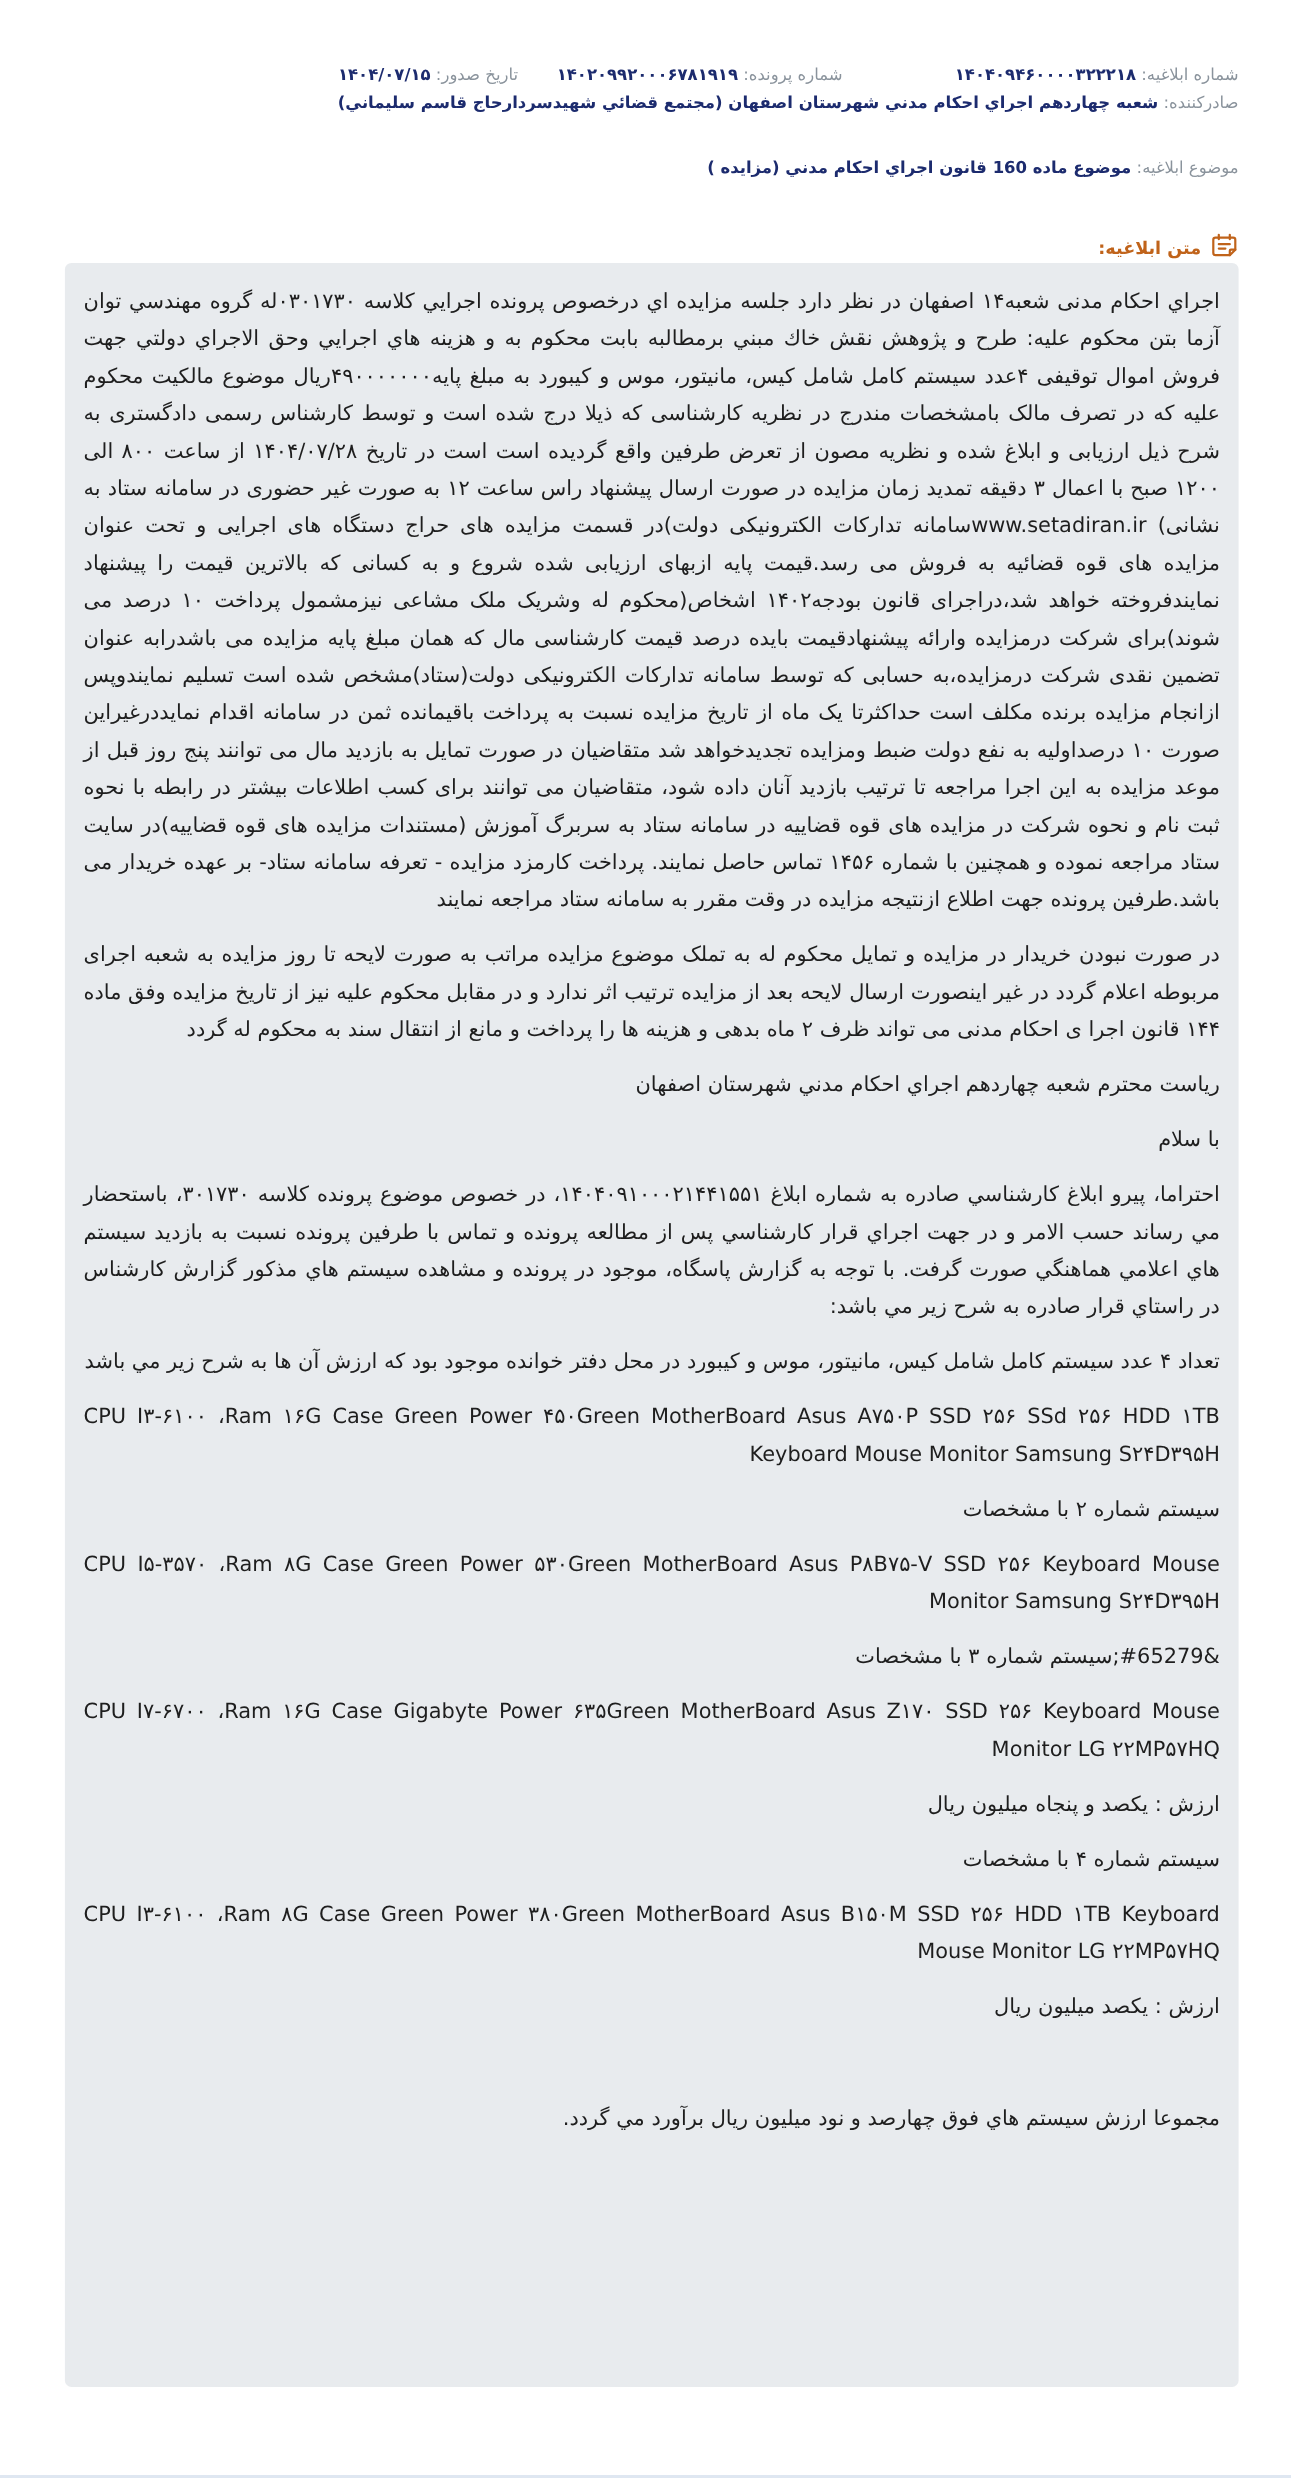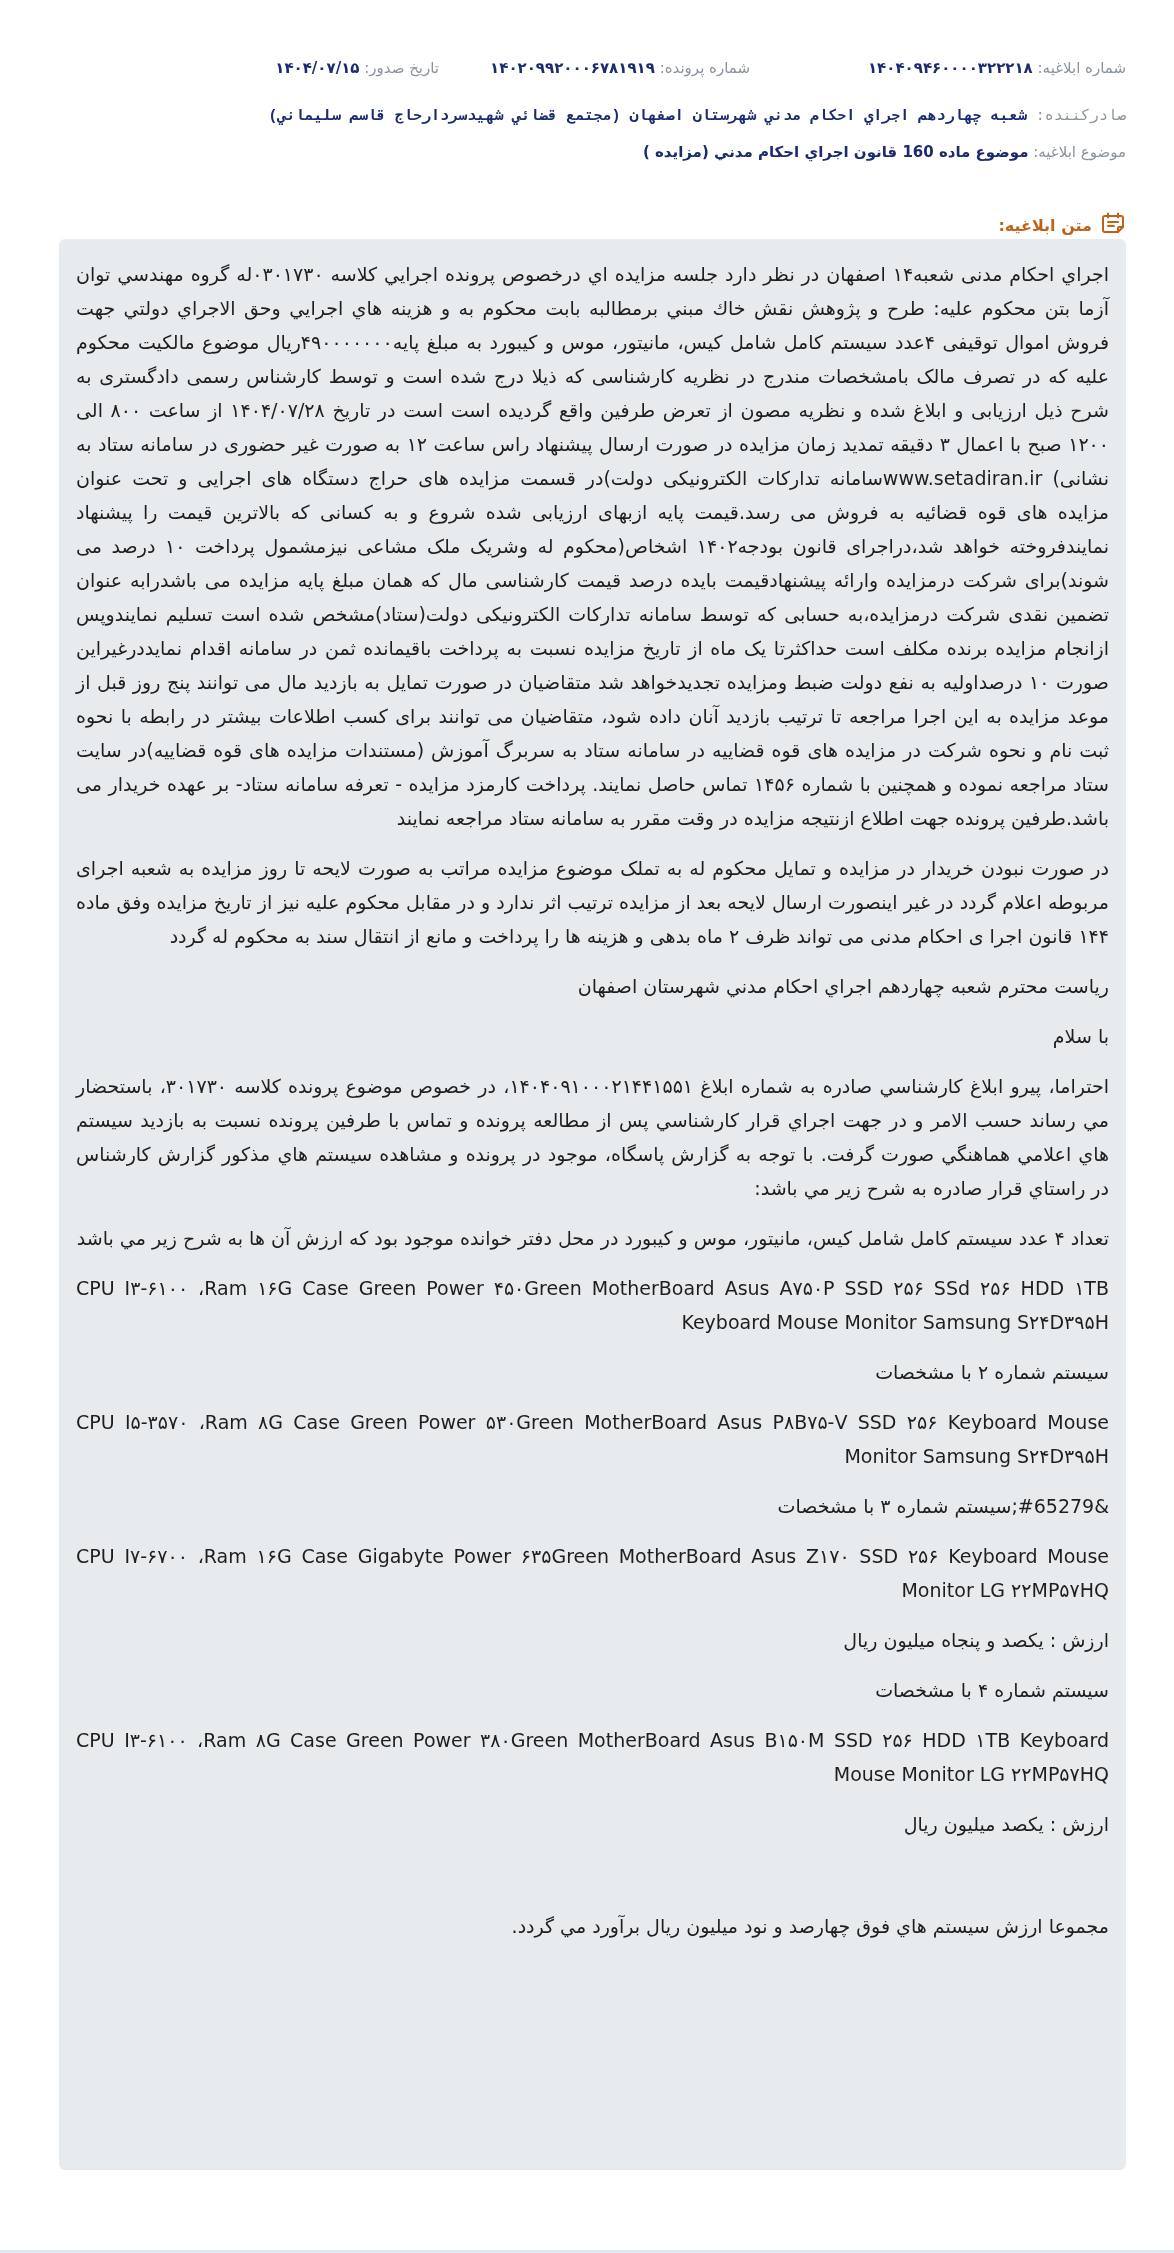--- a/index.html
+++ b/index.html
@@ -15,25 +15,25 @@
     position: absolute;
     right: 48px;
     left: 48px;
     font-size: 15px;
     line-height: 24px;
     white-space: nowrap;
   }
   .meta-label { color: #8a939c; }
   .meta-value { color: #1c2b6e; font-weight: bold; }
   .row1 { top: 56px; display: flex; justify-content: flex-start; }
-  .row1 .cell { margin-left: 16px; }
+  .row1 .cell { margin-left: 0; }
   .row1 .cell-1 { width: 360px; }
   .row1 .cell-2 { width: 295px; }
   .row1 .cell-3 { }
-  .row2 { top: 105px; font-family: Liberation Mono, monospace; }
+  .row2 { top: 81px; }
   .row3 { top: 140px; }
 
   .section-title {
     position: absolute;
     right: 48px;
     top: 210px;
     display: flex;
     align-items: center;
     gap: 8px;
     color: #c0631a;

